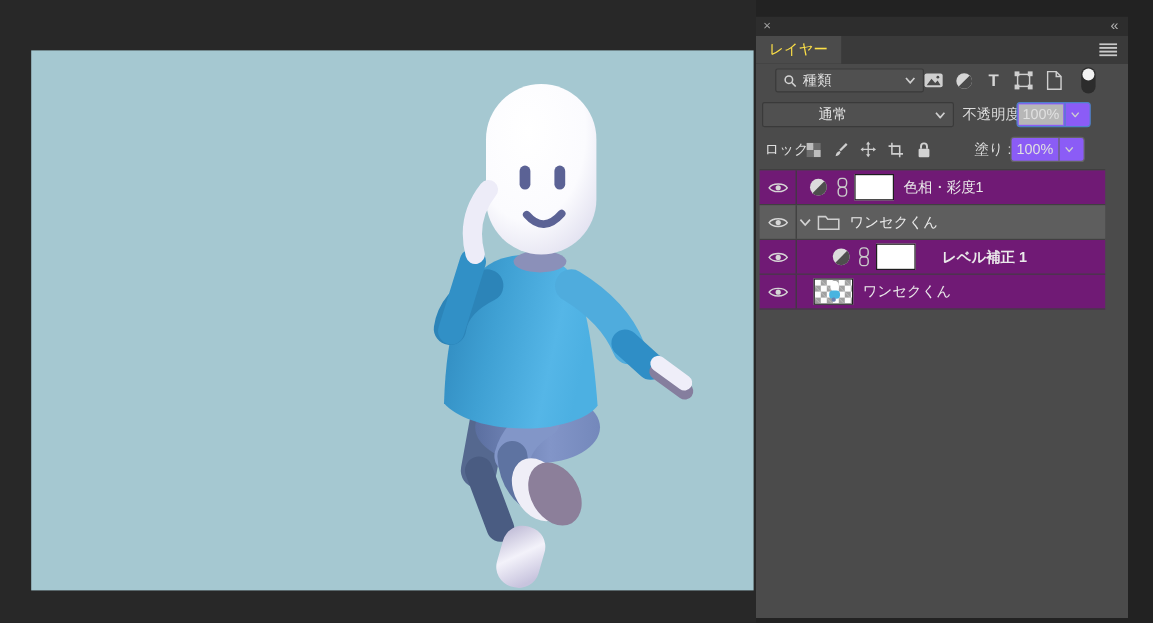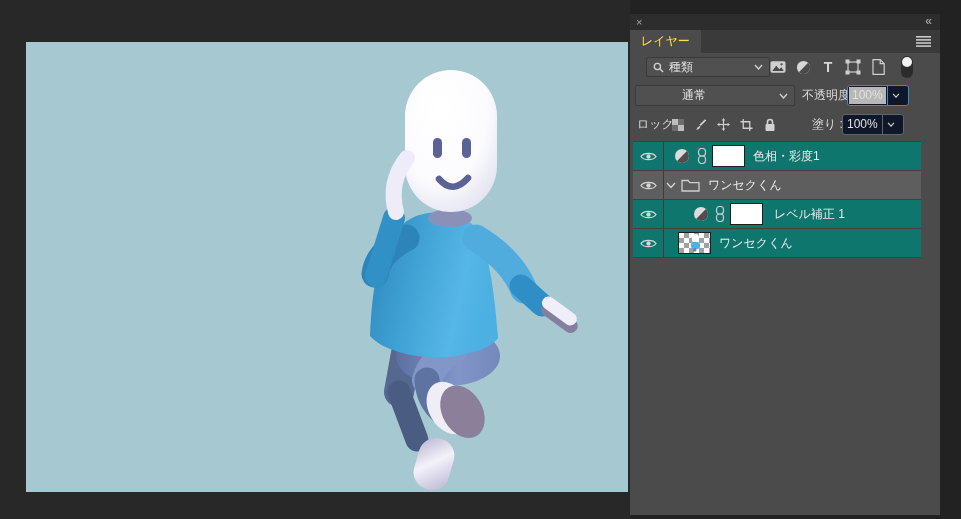--- a/index.html
+++ b/index.html
@@ -25,34 +25,34 @@
   .filter-row{position:absolute;left:0;top:0;width:100%;height:28px;}
   .search-select{position:absolute;left:6px;top:4px;width:124px;height:20px;gap:5px;margin-left:10px;}
   .filter-icons{position:absolute;left:140px;top:0;height:28px;display:flex;align-items:center;gap:9px;}
   .fbtn{width:16px;height:16px;display:flex;align-items:center;justify-content:center;}
   .toggle{margin-left:6px;width:12px;height:22px;border-radius:6px;background:#2c2c2c;position:relative;}
   .toggle .knob{position:absolute;left:1px;top:1px;width:10px;height:10px;border-radius:50%;background:#f2f2f2;}
   .blend-row{position:absolute;left:0;top:28px;width:100%;height:29px;}
   .mode-select{position:absolute;left:5px;top:4px;width:160px;height:21px;padding-left:46px;}
   .ilabel{position:absolute;top:4px;height:21px;line-height:21px;font-size:12px;color:#dcdcdc;}
   .fieldbox{position:absolute;top:4px;height:21px;display:flex;align-items:stretch;box-sizing:border-box;
-            border-radius:3px;background:#0f172a;}
+            border-radius:3px;background:#8b5cf6;}
   .fieldbox .val{font-size:12px;line-height:17px;padding:0 3px;margin:1px 1px;color:#e0e0e0;}
   .fieldbox .chevcell{width:17px;display:flex;align-items:center;justify-content:center;}
   .focus{border:1px solid #4d82c6;}
   .focus .chevcell{border-left:1px solid #4d82c6;}
   .plain{border:1px solid #646464;}
   .plain .chevcell{border-left:1px solid #646464;}
   .sel-text{background:#b7b7b7;color:#1d1d1d;}
   .lock-row{position:absolute;left:0;top:57px;width:100%;height:29px;}
   .lock-icons{position:absolute;left:41px;top:0;height:29px;display:flex;align-items:center;gap:10px;}
   .lbtn{width:13px;height:14px;display:flex;align-items:center;justify-content:center;}
   
   .layers{position:absolute;left:3px;top:88px;width:288px;border-top:1px solid #3e3e3e;}
-  .lrow{position:relative;height:28px;background:#0f766e;border-bottom:1px solid #404040;
+  .lrow{position:relative;height:28px;background:#701a75;border-bottom:1px solid #404040;
         display:flex;align-items:center;}
   .lrow.selected{background:#5e5e5e;}
   .eyecell{flex:0 0 30px;width:30px;height:100%;border-right:1px solid #3c3c3c;
            display:flex;align-items:center;justify-content:center;}
   .lname{font-size:12px;color:#eaeaea;white-space:nowrap;}
   .maskthumb{width:33px;height:22px;background:#ffffff;border:1px solid #1e1e1e;box-sizing:border-box;}
   .pixthumb{width:33px;height:22px;border:1px solid #1e1e1e;box-sizing:border-box;position:relative;
         background-color:#fdfdfd;
         background-image:linear-gradient(45deg,#a0a0a0 25%,transparent 25%,transparent 75%,#a0a0a0 75%),
                          linear-gradient(45deg,#a0a0a0 25%,transparent 25%,transparent 75%,#a0a0a0 75%);
@@ -320,21 +320,21 @@
           </span>
           <svg style="margin-left:29px;" width="16" height="16" viewBox="0 0 16 16">
             <circle cx="8" cy="8" r="7" fill="#dcdcdc"></circle>
               <path d="M12.95 3.05 A7 7 0 0 1 3.05 12.95 Z" fill="#4e4e4e"></path>
           </svg>
           <svg style="margin-left:6px;" width="10" height="16" viewBox="0 0 10 16">
             <rect x="1.5" y="0.5" width="7" height="7.5" rx="3" fill="none" stroke="#c9c9c9" stroke-width="1.2"></rect>
             <rect x="1.5" y="8" width="7" height="7.5" rx="3" fill="none" stroke="#c9c9c9" stroke-width="1.2"></rect>
           </svg>
           <span class="maskthumb" style="margin-left:5px;"></span>
-          <span class="lname" style="margin-left:11px;">レベル補正 1</span>
+          <span class="lname" style="margin-left:22px;font-weight:bold;">レベル補正 1</span>
         </div>
 
         <div class="lrow">
           <span class="eyecell">
             <svg width="17" height="11" viewBox="0 0 18 11">
               <path d="M1 5.5 C4 1 14 1 17 5.5 C14 10 4 10 1 5.5 Z" fill="none" stroke="#d6d6d6" stroke-width="1.3"></path>
               <circle cx="9" cy="5.5" r="2.3" fill="#d6d6d6"></circle>
             </svg>
           </span>
           <span class="pixthumb" style="margin-left:14px;">

